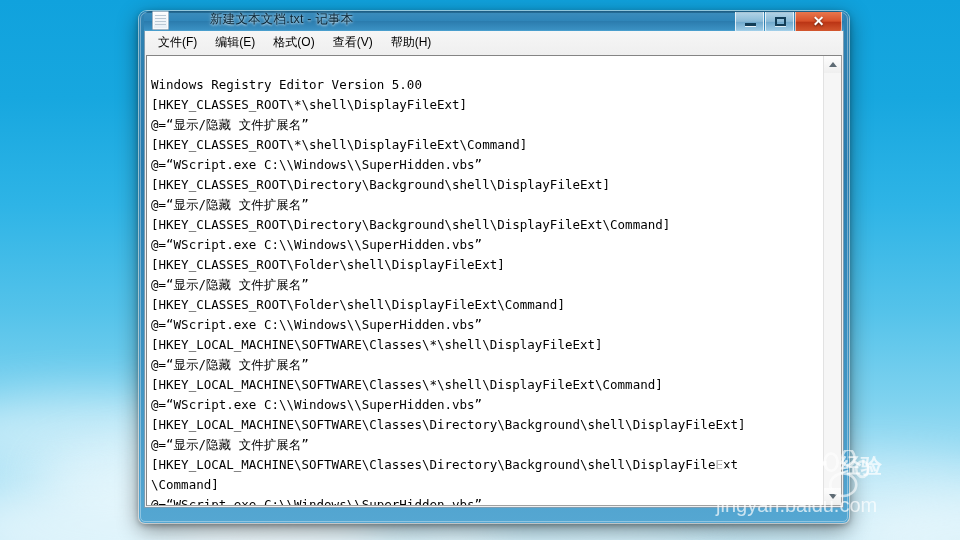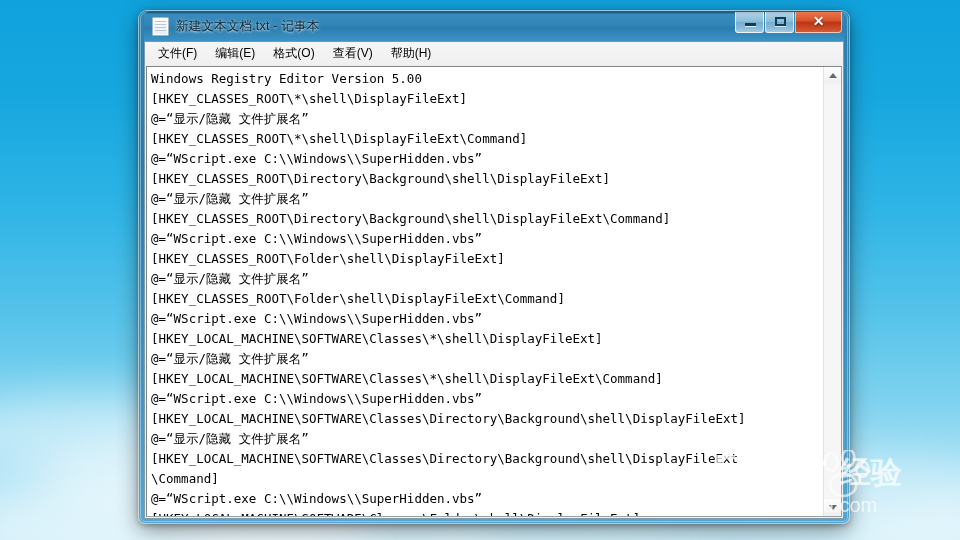--- a/index.html
+++ b/index.html
@@ -59,33 +59,33 @@
     position: absolute;
     left: 1px; right: 1px; top: 1px; bottom: 1px;
     border-radius: 7px 7px 5px 5px;
     border: 1px solid rgba(255,255,255,.35);
     pointer-events: none;
   }
 
   
   .titlebar {
     position: relative;
-    height: 31px;
-    display: flex;
-    align-items: center;
+    height: 20px;
+    display: flex;
     border-radius: 6px 6px 0 0;
     background:
       linear-gradient(180deg,
         #1d5f86 0%,
         #1d5f86 7%,
         #3a8cbc 9%,
         #2f85b8 48%,
         #2b7cae 52%,
         #3b92c4 96%,
         #5fb0da 100%);
+    gap: 34px;
   }
   .title-icon {
     width: 15px; height: 17px;
     margin-left: 8px; margin-right: 7px;
     background: linear-gradient(180deg, #fdfdfd 0%, #e6eef5 100%);
     border: 1px solid #9fb4c4;
     border-radius: 1px;
     position: relative;
     flex: none;
     box-shadow: inset 0 0 0 1px rgba(255,255,255,.7);
@@ -203,21 +203,21 @@
     border: 1px solid #a0a0a0;
     border-top-color: #848484;
     border-left-color: #848484;
     background: #ffffff;
     display: flex;
     overflow: hidden;
     position: relative;
   }
   .textarea {
     flex: 1;
-    padding: 2px 0 0 4px;
+    padding: 19px 0 0 4px;
     font-family: "DejaVu Sans Mono", monospace;
     font-size: 12.5px;
     line-height: 20px;
     color: #000000;
     white-space: pre;
     overflow: hidden;
   }
   .textarea .ln { height: 20px; }
 
   
@@ -270,21 +270,21 @@
     font-size: 37px;
     font-weight: bold;
     color: rgba(255,255,255,.72);
     letter-spacing: 0px;
     font-family: "Liberation Sans", sans-serif;
     white-space: nowrap;
   }
   .wm-cn {
     position: absolute;
     left: 126px; top: 4px;
-    font-size: 31px;
+    font-size: 21px;
     font-weight: bold;
     color: rgba(255,255,255,.72);
     white-space: nowrap;
   }
   .wm-sub {
     position: absolute;
     left: 2px; top: 46px;
     font-size: 20px;
     color: rgba(255,255,255,.70);
     white-space: nowrap;

